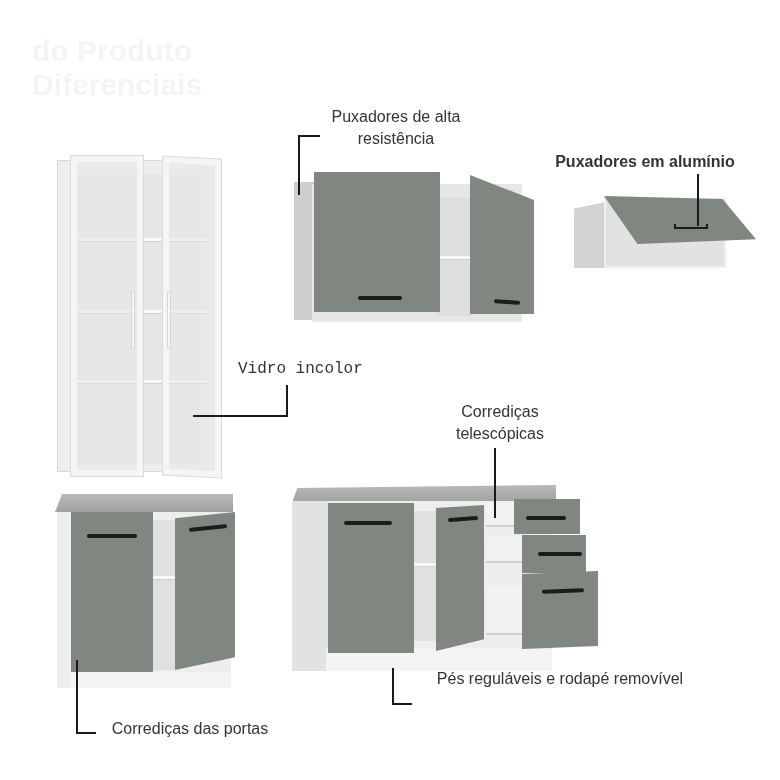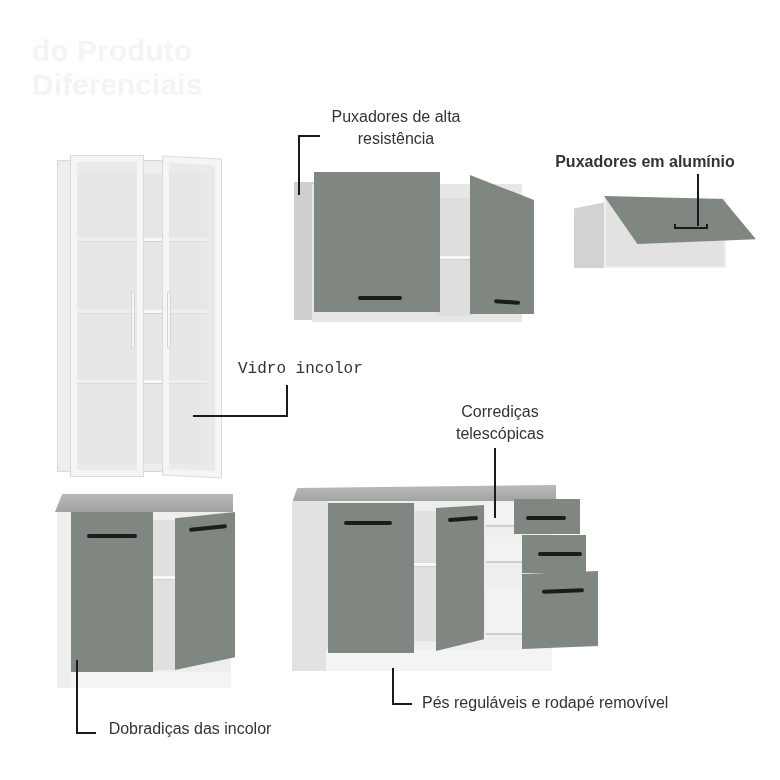--- a/index.html
+++ b/index.html
@@ -86,21 +86,21 @@
   <div class="abs plinth" style="left:16px; top:178px; width:160px; height:16px; background:#f4f4f4;"></div>
   <div class="abs green" style="left:16px; top:18px; width:82px; height:160px;"></div>
   <div class="handle" style="left:32px; top:40px; width:50px;"></div>
   <div class="abs green" style="left:120px; top:18px; width:60px; height:158px; clip-path:polygon(0 4%, 100% 0, 100% 92%, 0 100%);"></div>
   <div class="handle" style="left:134px; top:32px; width:38px; transform:rotate(-6deg);"></div>
 </div>
 
 <div class="line" style="left:76px; top:660px; width:1.5px; height:73px;"></div>
 <div class="line" style="left:76px; top:732px; width:20px; height:1.5px;"></div>
 <div class="abs label" style="left:100px; top:718px; width:180px;">
-  <div>Dobradiças das incolor</div>
+  <div>Corrediças das portas</div>
 </div>
 
 <div class="abs" style="left:292px; top:483px; width:310px; height:190px;">
   <div class="abs top" style="left:0; top:2px; width:264px; height:18px; clip-path:polygon(2% 16%, 100% 0, 100% 100%, 0 100%);"></div>
   <div class="abs carcass" style="left:2px; top:18px; width:258px; height:170px; background:#eeeeee;"></div>
   <div class="abs carcass-side" style="left:0; top:18px; width:36px; height:170px; background:#e2e2e2;"></div>
   <div class="abs inner" style="left:122px; top:28px; width:22px; height:130px; background:#e0e0e0;"></div>
   <div class="shelf" style="left:122px; top:80px; width:22px;"></div>
   <div class="abs plinth" style="left:34px; top:166px; width:226px; height:22px; background:#f4f4f4;"></div>
   <div class="abs green" style="left:36px; top:20px; width:86px; height:150px;"></div>
@@ -121,15 +121,15 @@
 </div>
 
 <div class="abs label" style="left:440px; top:401px; width:120px;">
   <div>Corrediças</div>
   <div>telescópicas</div>
 </div>
 <div class="line" style="left:494px; top:448px; width:1.5px; height:70px;"></div>
 
 <div class="line" style="left:392px; top:668px; width:1.5px; height:36px;"></div>
 <div class="line" style="left:392px; top:703px; width:20px; height:1.5px;"></div>
-<div class="abs label" style="left:422px; top:692px; width:276px; text-align:left;">
+<div class="abs label" style="left:422px; top:668px; width:276px; text-align:center;">
   <span>Pés reguláveis e rodapé removível</span>
 </div>
 
 </body></html>

